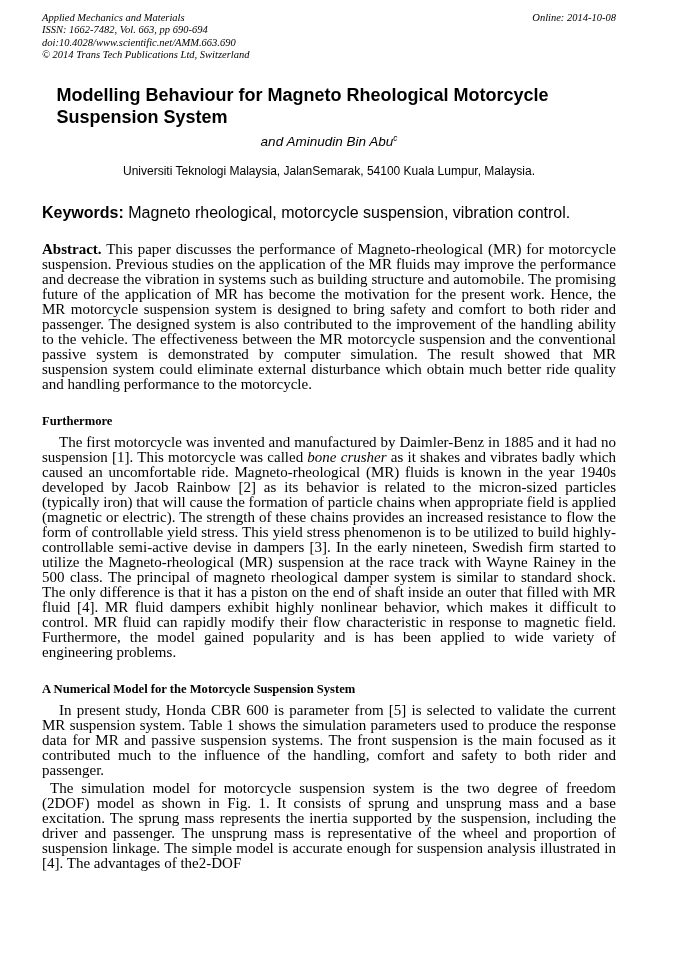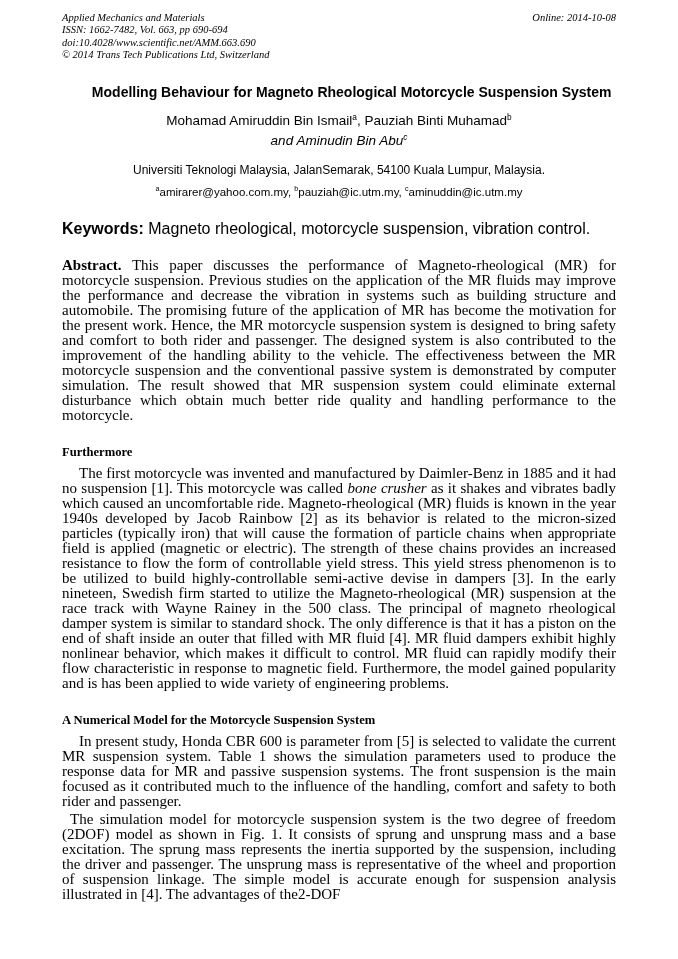--- a/index.html
+++ b/index.html
@@ -1,28 +1,28 @@
 <!DOCTYPE html>
 <html><head>
 <meta charset="utf-8">
 <style>
   html, body { margin: 0; padding: 0; }
   body { background: #ffffff; width: 678px; height: 959px; color: #000; }
   .page {
     width: 678px; height: 959px; overflow: hidden;
-    padding: 12px 62px 0 62px; box-sizing: border-box; background: #fff;
+    padding: 12px 62px 0 42px; box-sizing: border-box; background: #fff;
   }
   .header {
     display: flex; justify-content: space-between; align-items: flex-start;
     font-family: "Liberation Serif", serif; font-style: italic;
     font-size: 10.5px; line-height: 1.18;
   }
   .title {
     font-family: "Liberation Sans", sans-serif; font-weight: bold;
-    font-size: 14px; line-height: 1.25; text-align: right;
+    font-size: 18px; line-height: 1.25; text-align: left;
     margin: 22px auto 0 auto; max-width: 545px;
   }
   .authors {
     font-family: "Liberation Sans", sans-serif; font-size: 13.5px;
     text-align: center; margin-top: 12px;
   }
   .authors2 { margin-top: 5px; font-style: italic; }
   .affiliation {
     font-family: "Liberation Sans", sans-serif; font-size: 12px;
     text-align: center; margin-top: 12px; line-height: 1.75;
@@ -60,31 +60,27 @@
       <div>Applied Mechanics and Materials</div>
       <div>ISSN: 1662-7482, Vol. 663, pp 690-694</div>
       <div>doi:10.4028/www.scientific.net/AMM.663.690</div>
       <div>© 2014 Trans Tech Publications Ltd, Switzerland</div>
     </div>
     <div class="header-right">Online: 2014-10-08</div>
   </div>
 
   <div class="title">Modelling Behaviour for Magneto Rheological Motorcycle Suspension System</div>
 
-  <div class="authors"><span>Mohamad Amiruddin Bin Ismail</span><sup>a</sup><span>, Pauziah Binti Muhamad</span><sup>b</sup></div>
 
   <div class="authors authors2"><span>and Aminudin Bin Abu</span><sup>c</sup></div>
 
   <div class="affiliation">
     <div>Universiti Teknologi Malaysia, JalanSemarak, 54100 Kuala Lumpur, Malaysia.</div>
   </div>
 
-  <div class="emails"><sup>a</sup><span>amirarer@yahoo.com.my,</span>
-    <sup>b</sup><span>pauziah@ic.utm.my,</span>
-    <sup>c</sup><span>aminuddin@ic.utm.my</span></div>
 
   <div class="keywords">
     <span class="bold">Keywords:</span>
     <span>Magneto rheological, motorcycle suspension, vibration control.</span>
   </div>
 
   <p class="body-p abstract">
     <span class="bold">Abstract.</span>
     <span>This paper discusses the performance of Magneto-rheological (MR) for motorcycle suspension. Previous studies on the application of the MR fluids may improve the performance and decrease the vibration in systems such as building structure and automobile. The promising future of the application of MR has become the motivation for the present work. Hence, the MR motorcycle suspension system is designed to bring safety and comfort to both rider and passenger. The designed system is also contributed to the improvement of the handling ability to the vehicle. The effectiveness between the MR motorcycle suspension and the conventional passive system is demonstrated by computer simulation. The result showed that MR suspension system could eliminate external disturbance which obtain much better ride quality and handling performance to the motorcycle.</span>
   </p>

